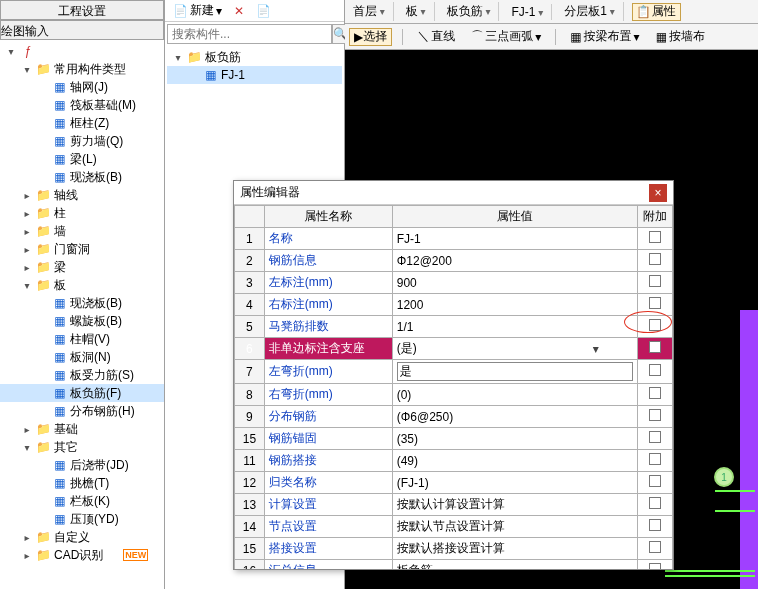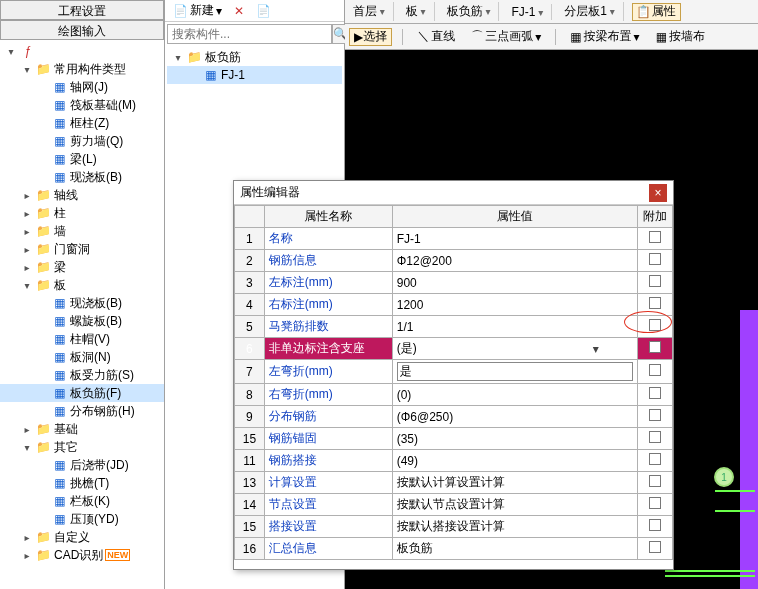--- a/index.html
+++ b/index.html
@@ -1,19 +1,19 @@
 <!DOCTYPE html>
 <html><head>
 <meta charset="utf-8">
 <style>
 *{box-sizing:border-box;margin:0;padding:0}
 body{font-family:"Microsoft YaHei","SimSun",sans-serif;font-size:12px;color:#000;background:#fff;width:758px;height:589px;overflow:hidden;position:relative}
 .leftpanel{position:absolute;left:0;top:0;width:165px;height:589px;border-right:1px solid #a0a0a0}
 .panel-header{height:20px;line-height:20px;text-align:center;border:1px solid #a0a0a0;background:#f0f0f0;font-size:12px}
-.panel-header2{height:20px;line-height:20px;text-align:center;border:1px solid #a0a0a0;background:#f0f0f0;font-size:12px}
+.panel-header2{height:20px;line-height:20px;text-align:left;border:1px solid #a0a0a0;background:#f0f0f0;font-size:12px}
 .tree-area{padding:2px 0;overflow:auto;height:540px}
 .tree-row{display:flex;align-items:center;height:18px;padding-left:2px;cursor:pointer;white-space:nowrap}
 .tree-row.sel{background:#cde6ff}
 .tw{width:14px;height:14px;display:inline-flex;align-items:center;justify-content:center;font-size:10px;color:#555}
 .ic{width:16px;height:16px;display:inline-flex;align-items:center;justify-content:center;margin:0 2px;font-size:12px}
 .ic-folder{color:#e6b04a}
 .ic-folder::before{content:"📁"}
 .ic-blue{color:#1560d0}
 .tree-label{font-size:12px}
 .midpanel{position:absolute;left:165px;top:0;width:180px;height:589px;border-right:1px solid #a0a0a0}
@@ -40,21 +40,21 @@
 table.grid th{background:#f4f4f4;text-align:center;font-weight:normal}
 table.grid td.rownum{text-align:center;background:#f4f4f4;width:28px}
 table.grid td.name{color:#1040c0;width:120px}
 table.grid td.val{width:230px}
 table.grid td.addl{width:30px;text-align:center}
 .chk{display:inline-block;width:12px;height:12px;border:1px solid #777;background:#fff}
 tr.hl td{background:#be185d;color:#fff}
 tr.hl td.name{color:#fff}
 .dd-arrow{position:absolute;right:32px;top:0;width:18px;height:100%;display:flex;align-items:center;justify-content:center;color:#444;cursor:pointer}
 .red-ellipse{position:absolute;border:1.5px solid #e03020;border-radius:50%;pointer-events:none}
-.badge-new{color:#ff7a00;font-size:9px;font-weight:bold;border:1px solid #ff7a00;padding:0 1px;margin-left:2px}
+.badge-new{color:#ff7a00;font-size:9px;font-weight:bold;border:1px solid #ff7a00;padding:0 1px;margin-left:20px}
 .drop{display:inline-block;padding:1px 8px 1px 4px;border-right:1px solid #ccc}
 .drop::after{content:" ▾";color:#666;font-size:10px}
 .btnbox{display:inline-flex;align-items:center;border:1px solid #c8a048;background:#fff3d6;padding:0 4px;height:18px}
 .cb1{position:absolute;right:24px;top:467px;width:20px;height:20px;border:2px solid #9fe07a;border-radius:50%;background:#c6f0a8;color:#3a6;display:flex;align-items:center;justify-content:center;font-size:10px;z-index:3}
 </style>
 </head>
 <body>
 
 <div class="leftpanel">
   <div class="panel-header">工程设置</div>
@@ -337,20 +337,26 @@
             <td class="val">(35)</td>
             <td class="addl"><span class="chk"></span></td>
           </tr>
           <tr>
             <td class="rownum">11</td>
             <td class="name">钢筋搭接</td>
             <td class="val">(49)</td>
             <td class="addl"><span class="chk"></span></td>
           </tr>
           <tr>
+            <td class="rownum">12</td>
+            <td class="name">归类名称</td>
+            <td class="val">(FJ-1)</td>
+            <td class="addl"><span class="chk"></span></td>
+          </tr>
+          <tr>
             <td class="rownum">13</td>
             <td class="name">计算设置</td>
             <td class="val">按默认计算设置计算</td>
             <td class="addl"><span class="chk"></span></td>
           </tr>
           <tr>
             <td class="rownum">14</td>
             <td class="name">节点设置</td>
             <td class="val">按默认节点设置计算</td>
             <td class="addl"><span class="chk"></span></td>

